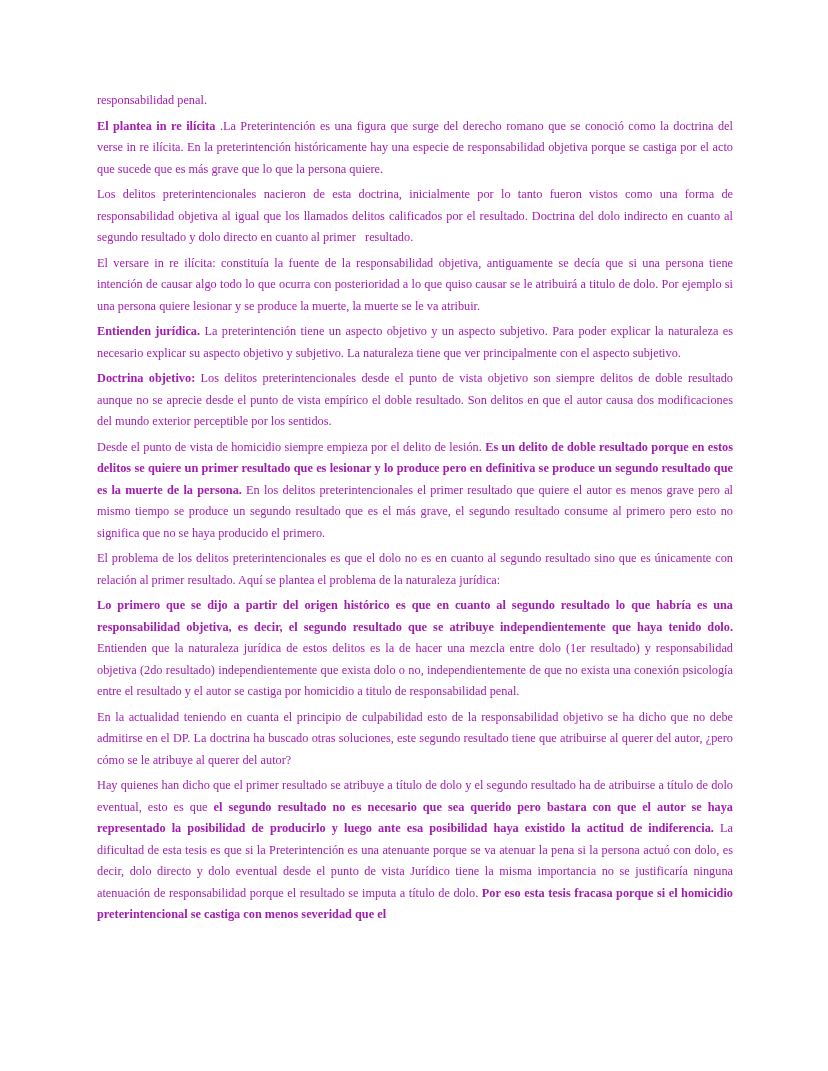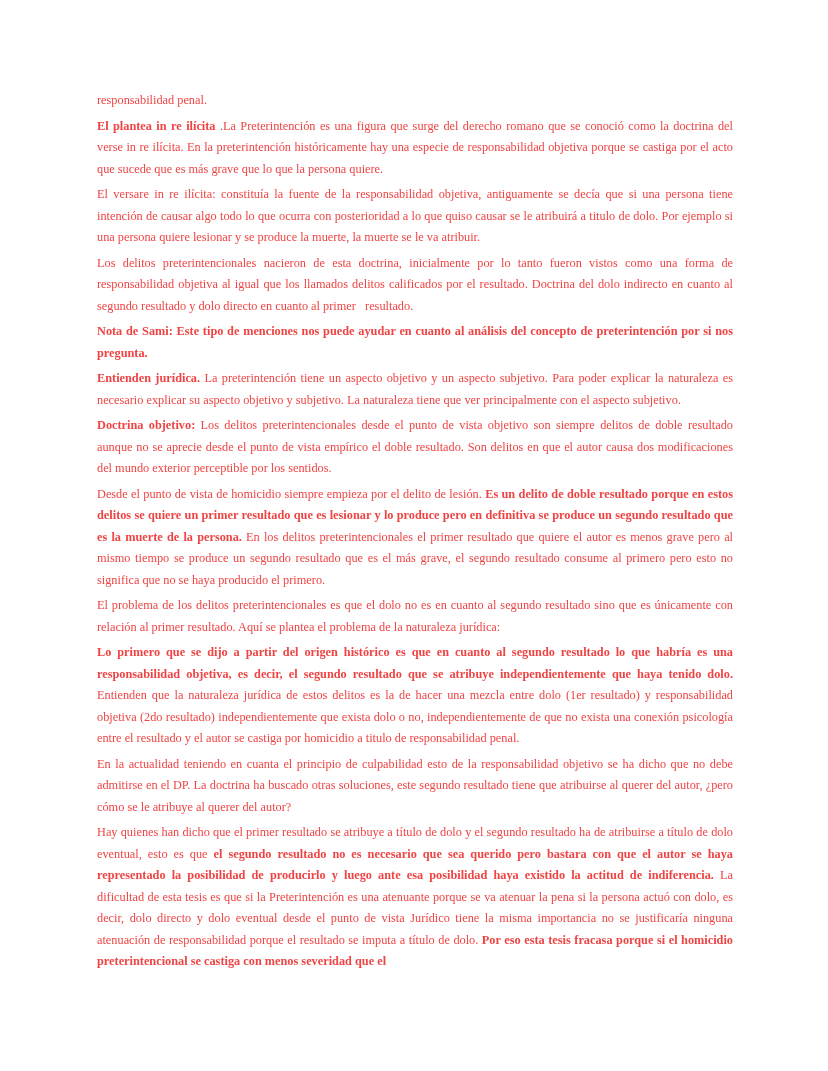--- a/index.html
+++ b/index.html
@@ -32,26 +32,25 @@
     font-weight: 400;
   }
   .run.bold {
     font-weight: 700;
   }
 </style>
 </head>
 <body>
 
 <div class="page" style="background: rgb(255, 255, 255);">
-  <div class="doc" id="doc-body" style="color: #ef4444;">
+  <div class="doc" id="doc-body" style="color: #a21caf;">
       <p class="para"><span class="run">responsabilidad penal.</span></p>
       <p class="para"><span class="run bold">El plantea in re ilícita</span><span class="run"> .La Preterintención es una figura que surge del derecho romano que se conoció como la doctrina del verse in re ilícita. En la preterintención históricamente hay una especie de responsabilidad objetiva porque se castiga por el acto que sucede que es más grave que lo que la persona quiere.</span></p>
+      <p class="para"><span class="run">Los delitos preterintencionales nacieron de esta doctrina, inicialmente por lo tanto fueron vistos como una forma de responsabilidad objetiva al igual que los llamados delitos calificados por el resultado. Doctrina del dolo indirecto en cuanto al segundo resultado y dolo directo en cuanto al primer&nbsp;&nbsp; resultado.</span></p>
       <p class="para"><span class="run">El versare in re ilícita: constituía la fuente de la responsabilidad objetiva, antiguamente se decía que si una persona tiene intención de causar algo todo lo que ocurra con posterioridad a lo que quiso causar se le atribuirá a titulo de dolo. Por ejemplo si una persona quiere lesionar y se produce la muerte, la muerte se le va atribuir.</span></p>
-      <p class="para"><span class="run">Los delitos preterintencionales nacieron de esta doctrina, inicialmente por lo tanto fueron vistos como una forma de responsabilidad objetiva al igual que los llamados delitos calificados por el resultado. Doctrina del dolo indirecto en cuanto al segundo resultado y dolo directo en cuanto al primer&nbsp;&nbsp; resultado.</span></p>
-      <p class="para"><span class="run bold">Nota de Sami: Este tipo de menciones nos puede ayudar en cuanto al análisis del concepto de preterintención por si nos pregunta.</span></p>
       <p class="para"><span class="run bold">Entienden jurídica.</span><span class="run"> La preterintención tiene un aspecto objetivo y un aspecto subjetivo. Para poder explicar la naturaleza es necesario explicar su aspecto objetivo y subjetivo. La naturaleza tiene que ver principalmente con el aspecto subjetivo.</span></p>
       <p class="para"><span class="run bold">Doctrina objetivo:</span><span class="run"> Los delitos preterintencionales desde el punto de vista objetivo son siempre delitos de doble resultado aunque no se aprecie desde el punto de vista empírico el doble resultado. Son delitos en que el autor causa dos modificaciones del mundo exterior perceptible por los sentidos.</span></p>
       <p class="para"><span class="run">Desde el punto de vista de homicidio siempre empieza por el delito de lesión. </span><span class="run bold">Es un delito de doble resultado porque en estos delitos se quiere un primer resultado que es lesionar y lo produce pero en definitiva se produce un segundo resultado que es la muerte de la persona.</span><span class="run"> En los delitos preterintencionales el primer resultado que quiere el autor es menos grave pero al mismo tiempo se produce un segundo resultado que es el más grave, el segundo resultado consume al primero pero esto no significa que no se haya producido el primero.</span></p>
       <p class="para"><span class="run">El problema de los delitos preterintencionales es que el dolo no es en cuanto al segundo resultado sino que es únicamente con relación al primer resultado. Aquí se plantea el problema de la naturaleza jurídica:</span></p>
       <p class="para"><span class="run bold">Lo primero que se dijo a partir del origen histórico es que en cuanto al segundo resultado lo que habría es una responsabilidad objetiva, es decir, el segundo resultado que se atribuye independientemente que haya tenido dolo.</span><span class="run"> Entienden que la naturaleza jurídica de estos delitos es la de hacer una mezcla entre dolo (1er resultado) y responsabilidad objetiva (2do resultado) independientemente que exista dolo o no, independientemente de que no exista una conexión psicología entre el resultado y el autor se castiga por homicidio a titulo de responsabilidad penal.</span></p>
       <p class="para"><span class="run">En la actualidad teniendo en cuanta el principio de culpabilidad esto de la responsabilidad objetivo se ha dicho que no debe admitirse en el DP. La doctrina ha buscado otras soluciones, este segundo resultado tiene que atribuirse al querer del autor, ¿pero cómo se le atribuye al querer del autor?</span></p>
       <p class="para"><span class="run">Hay quienes han dicho que el primer resultado se atribuye a título de dolo y el segundo resultado ha de atribuirse a título de dolo eventual, esto es que </span><span class="run bold">el segundo resultado no es necesario que sea querido pero bastara con que el autor se haya representado la posibilidad de producirlo y luego ante esa posibilidad haya existido la actitud de indiferencia.</span><span class="run"> La dificultad de esta tesis es que si la Preterintención es una atenuante porque se va atenuar la pena si la persona actuó con dolo, es decir, dolo directo y dolo eventual desde el punto de vista Jurídico tiene la misma importancia no se justificaría ninguna atenuación de responsabilidad porque el resultado se imputa a título de dolo. </span><span class="run bold">Por eso esta tesis fracasa porque si el homicidio preterintencional se castiga con menos severidad que el</span></p>
     </div>
 </div>
 

